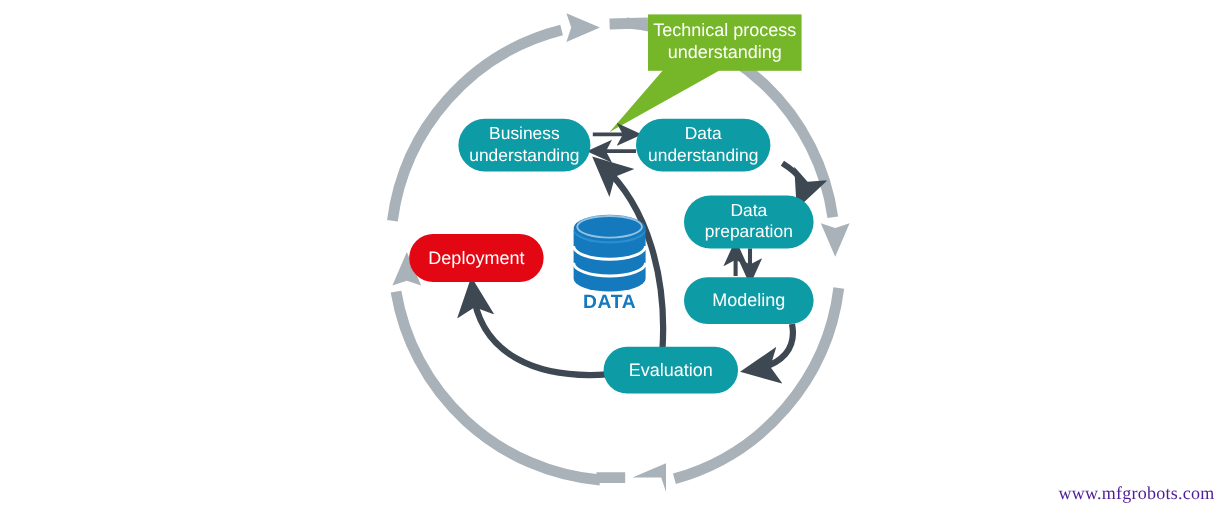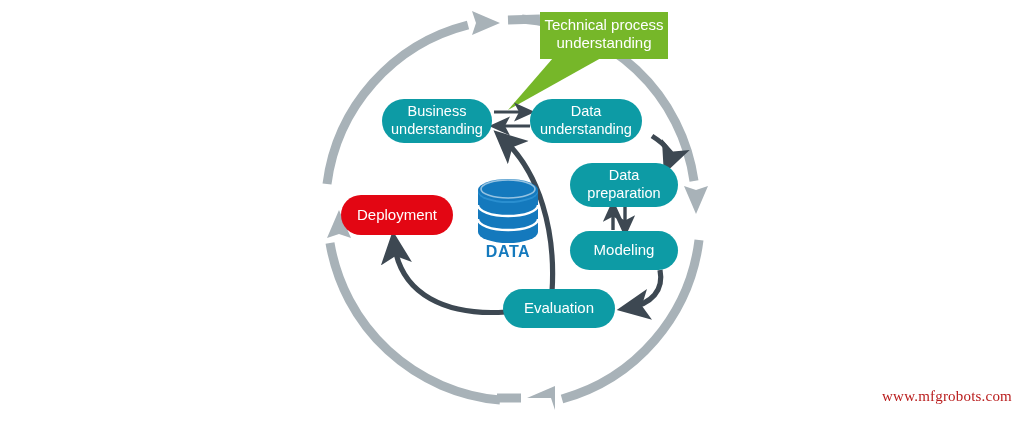--- a/index.html
+++ b/index.html
@@ -46,24 +46,24 @@
     fill: #1479bd;
     font-family: "Liberation Sans", sans-serif;
     font-size: 16px;
     font-weight: bold;
     text-anchor: middle;
     letter-spacing: 0.6px;
   }
   .watermark-text {
     position: absolute;
     right: 12px;
-    bottom: 18px;
+    bottom: 2px;
     font-family: "Liberation Serif", serif;
     font-size: 15px;
-    color: #b91c1c;
+    color: #4c1d95;
     white-space: nowrap;
     letter-spacing: 0.2px;
   }
 </style>
 </head>
 <body>
 
 <div id="diagram-root">
 <svg class="diagram" viewBox="0 0 1024 423" xmlns="http://www.w3.org/2000/svg">
 

